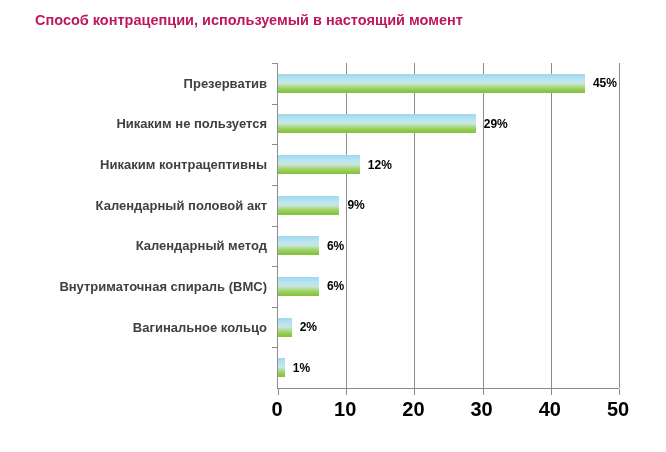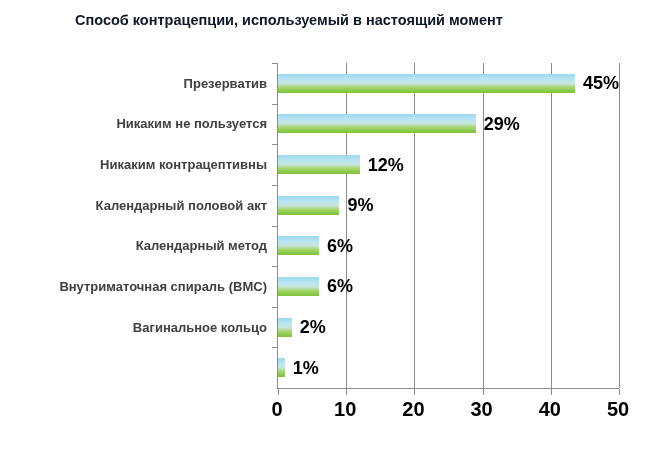--- a/index.html
+++ b/index.html
@@ -10,23 +10,22 @@
     background: #ffffff;
     font-family: "Liberation Sans", sans-serif;
     overflow: hidden;
   }
   .chart-title {
     position: absolute;
     left: 35px;
     top: 12px;
     font-size: 14.5px;
     font-weight: bold;
-    color: #0f172a;
+    color: #be185d;
     white-space: nowrap;
-    margin-left: 40px;
   }
   
   .plot {
     position: absolute;
     left: 277px;
     top: 63px;
     width: 341px;
     height: 325px;
     border-left: 1px solid #8c8c8c;
     border-bottom: 1px solid #8c8c8c;
@@ -60,21 +59,21 @@
     align-items: center;
   }
   .bar {
     height: 19px;
     background: linear-gradient(180deg,
       #9fd8ed 0%, #b7e4f4 28%, #c9e6dd 50%,
       #a4d56a 72%, #8bc84a 88%, #83c23e 100%);
   }
   .val {
     margin-left: 8px;
-    font-size: 18px;
+    font-size: 12px;
     font-weight: bold;
     color: #000;
     white-space: nowrap;
     line-height: 1;
   }
   
   .cats {
     position: absolute;
     left: 0;
     top: 63px;

